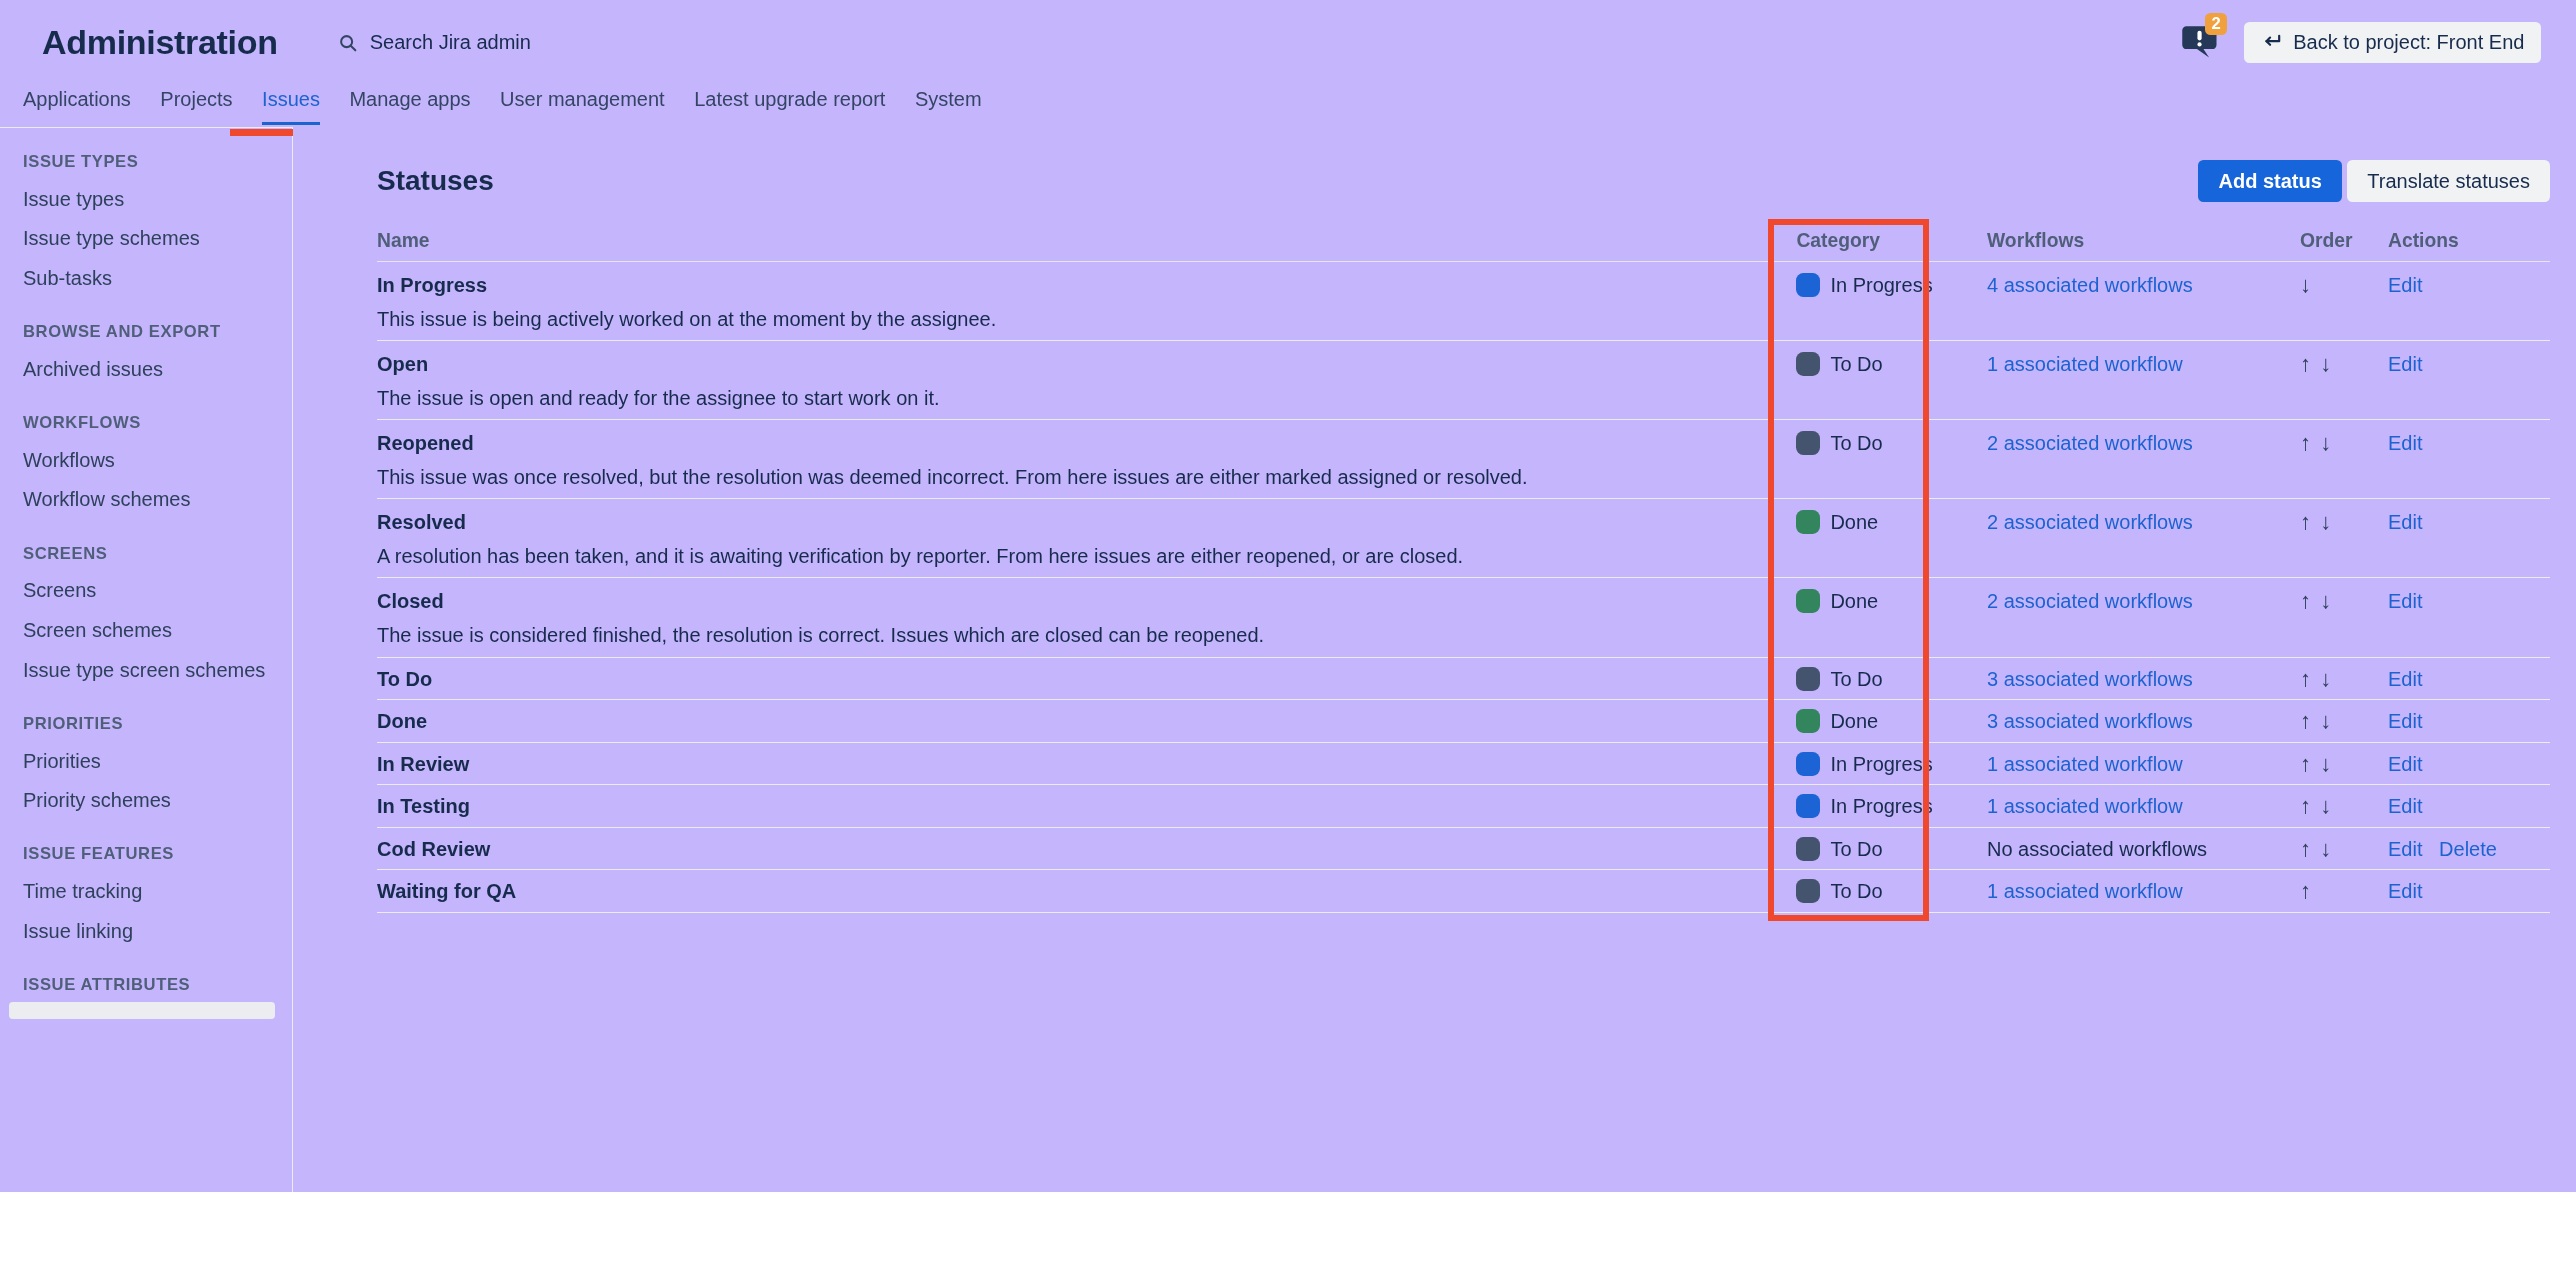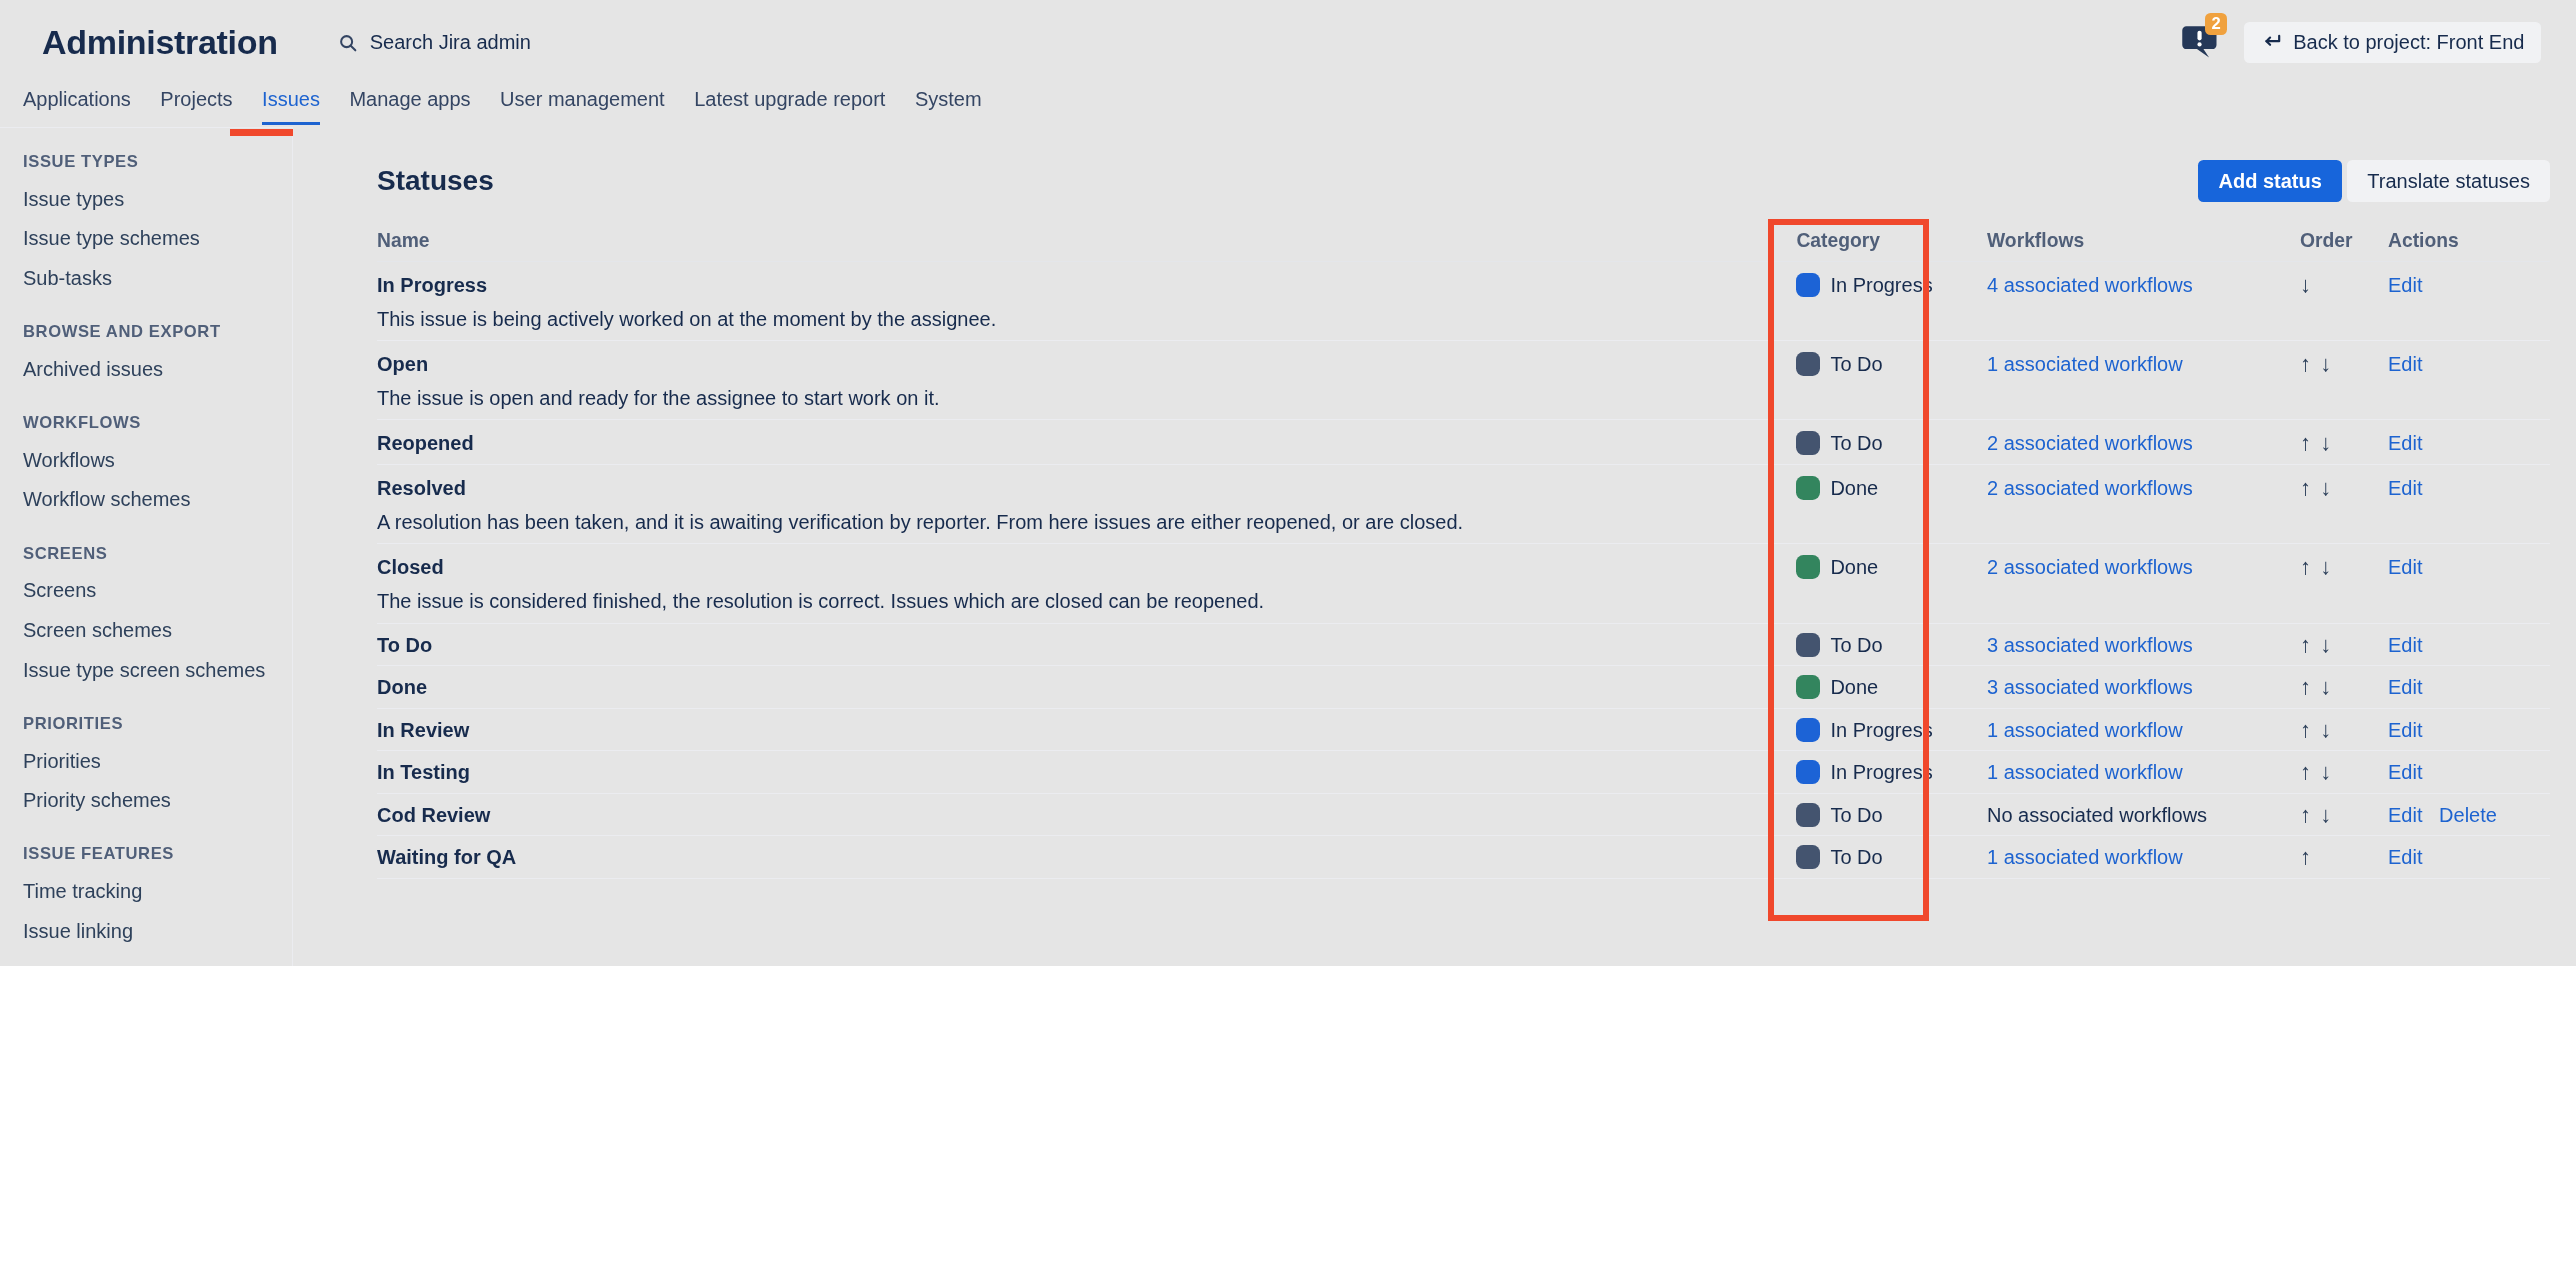--- a/index.html
+++ b/index.html
@@ -1,18 +1,18 @@
 <!DOCTYPE html>
 <html style="font-size:14.7px"><head>
 <meta charset="utf-8">
 <style>
   * { margin:0; padding:0; box-sizing:border-box; }
   html,body { background:#fff; }
   body { font-family:"Liberation Sans", sans-serif; color:#172B4D; }
-  .page { position:relative; width:2576px; height:966px; background:#e5e5e5; overflow:hidden; }
+  .page { position:relative; width:2576px; height:1192px; background:#c4b5fd; overflow:hidden; }
 
   
   .app-header { display:flex; align-items:center; height:85px; padding:0 35px 0 42px; }
   .app-title { font-size:34px; font-weight:700; letter-spacing:-0.3px; color:#172B4D; }
   .search { display:flex; align-items:center; gap:11px; margin-left:59px; cursor:pointer; }
   .search-label { font-size:20px; color:#172B4D; }
   .header-right { margin-left:auto; display:flex; align-items:center; gap:22px; }
   .notif { position:relative; width:42px; height:41px; cursor:pointer; }
   .notif-badge { position:absolute; top:-9.2px; right:-5.5px; background:#F0A13E; color:#fff;
                  font-size:16.6px; font-weight:700; min-width:22px; height:22px; line-height:22px;
@@ -204,20 +204,21 @@
           <span class="arrow">↓</span>
         </div>
         <div class="actions-cell">
             <a class="link">Edit</a>
           </div>
       </div>
 
       <div class="grid-cols trow">
         <div>
           <div class="row-name">Reopened</div>
+          <div class="row-desc">This issue was once resolved, but the resolution was deemed incorrect. From here issues are either marked assigned or resolved.</div>
         </div>
         <div class="cat-cell">
           <span class="lozenge" style="background: rgb(68, 84, 111);"></span>
           <span class="cat-label">To Do</span>
         </div>
         <div><a class="link">2 associated workflows</a></div>
         <div class="order-cell">
           <span class="arrow">↑</span>
           <span class="arrow">↓</span>
         </div>

